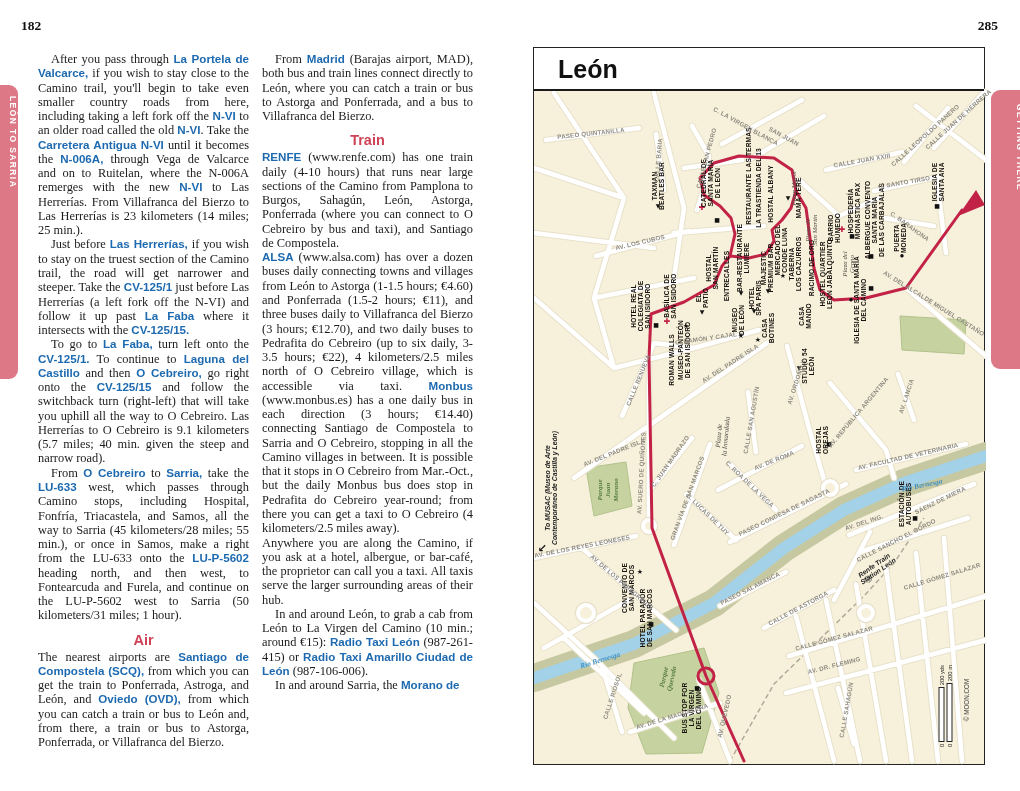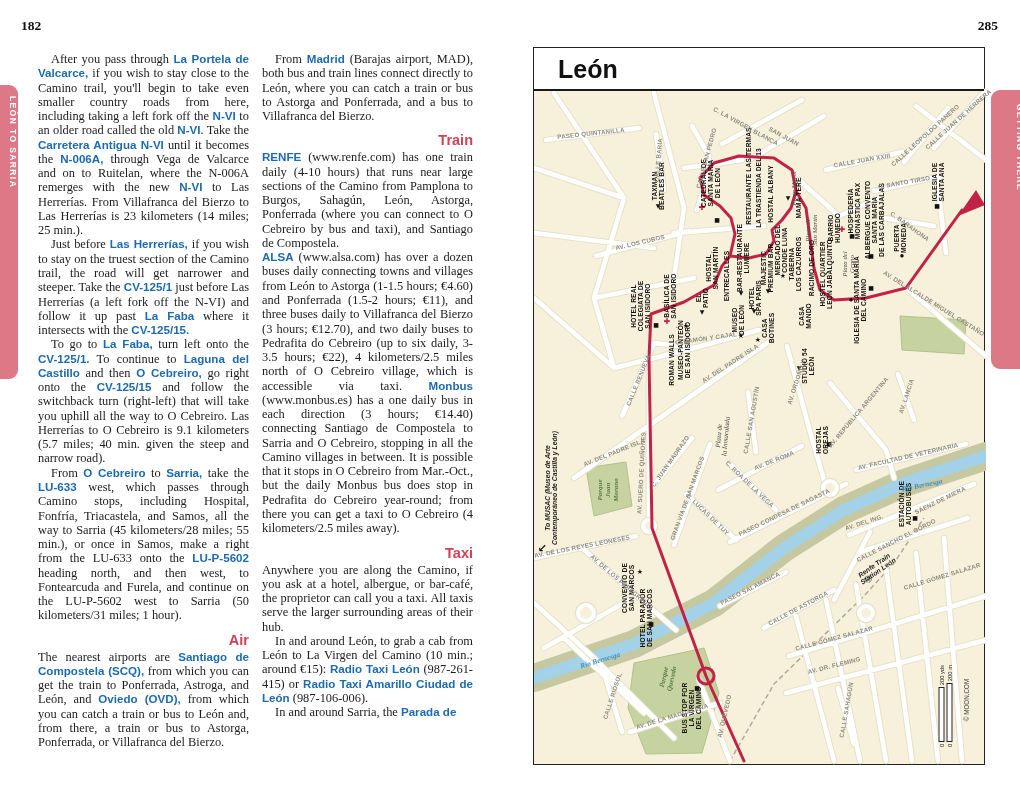--- a/index.html
+++ b/index.html
@@ -18,21 +18,21 @@
   #tab-right{left:991px;top:90px;width:29px;height:265px;border-radius:9px 0 0 9px;padding-top:14px;padding-left:5px;}
 
   
   .col{position:absolute;top:52px;width:211px;font-size:12.4px;line-height:1.15;
        text-align:justify;}
   #col1{left:38px;} #col2{left:262px;}
   .para{margin:0;}
   .ind{text-indent:13px;}
   .n{}
   .b{font-family:"Liberation Sans",sans-serif;font-weight:bold;color:#1e6ab0;font-size:11.6px;}
-  .sec{font:bold 14.5px "Liberation Sans",sans-serif;color:#cf4257;margin:9px 0 2px 0;text-align:right;}
+  .sec{font:bold 14.5px "Liberation Sans",sans-serif;color:#cf4257;margin:9px 0 2px 0;text-align:center;}
 
   
   #map{position:absolute;left:533px;top:47px;width:452px;height:718px;
        border:1.6px solid #222;box-sizing:border-box;background:#f7f1dc;}
   #map-canvas{position:absolute;left:0;top:0;width:100%;height:100%;}
   #map-canvas svg{position:absolute;left:0;top:0;}
   #map-title-band{position:absolute;left:0;top:0;right:0;height:41px;background:#fff;
        border-bottom:2px solid #1a1a1a;z-index:5;}
   .map-title{font:bold 25px "Liberation Sans",sans-serif;color:#111;padding:7px 0 0 24px;}
 
@@ -91,24 +91,23 @@
     <p class="para ind"><span class="n">To go to </span><span class="b">La Faba,</span><span class="n"> turn left onto the </span><span class="b">CV-125/1.</span><span class="n"> To continue to </span><span class="b">Laguna del Castillo</span><span class="n"> and then </span><span class="b">O Cebreiro,</span><span class="n"> go right onto the </span><span class="b">CV-125/15</span><span class="n"> and follow the switchback turn (right-left) that will take you uphill all the way to O Cebreiro. Las Herrerías to O Cebreiro is 9.1 kilometers (5.7 miles; 40 min. given the steep and narrow road).</span></p>
     <p class="para ind"><span class="n">From </span><span class="b">O Cebreiro</span><span class="n"> to </span><span class="b">Sarria,</span><span class="n"> take the </span><span class="b">LU-633</span><span class="n"> west, which passes through Camino stops, including Hospital, Fonfría, Triacastela, and Samos, all the way to Sarria (45 kilometers/28 miles; 55 min.), or once in Samos, make a right from the LU-633 onto the </span><span class="b">LU-P-5602</span><span class="n"> heading north, and then west, to Fontearcuda and Furela, and continue on the LU-P-5602 west to Sarria (50 kilometers/31 miles; 1 hour).</span></p>
     <div class="sec">Air</div>
     <p class="para"><span class="n">The nearest airports are </span><span class="b">Santiago de Compostela (SCQ),</span><span class="n"> from which you can get the train to Ponferrada, Astroga, and León, and </span><span class="b">Oviedo (OVD),</span><span class="n"> from which you can catch a train or bus to León and, from there, a train or bus to Astorga, Ponferrada, or Villafranca del Bierzo.</span></p>
   </div>
 <div id="col2" class="col">
     <p class="para ind"><span class="n">From </span><span class="b">Madrid</span><span class="n"> (Barajas airport, MAD), both bus and train lines connect directly to León, where you can catch a train or bus to Astorga and Ponferrada, and a bus to Villafranca del Bierzo.</span></p>
     <div class="sec">Train</div>
     <p class="para"><span class="b">RENFE</span><span class="n"> (www.renfe.com) has one train daily (4-10 hours) that runs near large sections of the Camino from Pamplona to Burgos, Sahagún, León, Astorga, Ponferrada (where you can connect to O Cebreiro by bus and taxi), and Santiago de Compostela.</span></p>
     <p class="para"><span class="b">ALSA</span><span class="n"> (www.alsa.com) has over a dozen buses daily connecting towns and villages from León to Astorga (1-1.5 hours; €4.60) and Ponferrada (1.5-2 hours; €11), and three buses daily to Villafranca del Bierzo (3 hours; €12.70), and two daily buses to Pedrafita do Cebreiro (up to six daily, 3-3.5 hours; €22), 4 kilometers/2.5 miles north of O Cebreiro village, which is accessible via taxi. </span><span class="b">Monbus</span><span class="n"> (www.monbus.es) has a one daily bus in each direction (3 hours; €14.40) connecting Santiago de Compostela to Sarria and O Cebreiro, stopping in all the Camino villages in between. It is possible that it stops in O Cebreiro from Mar.-Oct., but the daily Monbus bus does stop in Pedrafita do Cebreiro year-round; from there you can get a taxi to O Cebreiro (4 kilometers/2.5 miles away).</span></p>
-    <div class="sec">Taxi</div>
     <p class="para"><span class="n">Anywhere you are along the Camino, if you ask at a hotel, albergue, or bar-café, the proprietor can call you a taxi. All taxis serve the larger surrounding areas of their hub.</span></p>
     <p class="para ind"><span class="n">In and around León, to grab a cab from León to La Virgen del Camino (10 min.; around €15): </span><span class="b">Radio Taxi León</span><span class="n"> (987-261-415) or </span><span class="b">Radio Taxi Amarillo Ciudad de León</span><span class="n"> (987-106-006).</span></p>
-    <p class="para ind"><span class="n">In and around Sarria, the </span><span class="b">Parada de</span></p>
+    <p class="para ind"><span class="n">In and around Sarria, the </span><span class="b">Morano de</span></p>
   </div>
 
 <div id="map">
   <div id="map-canvas">
     <svg width="452" height="718" viewBox="0 0 452 718">
 
       <path class="bank" d="M0,630 L100,596 L180,555 L250,500 L310,462 L370,435 L452,408"></path>
       <path class="water" d="M0,630 L100,596 L180,555 L250,500 L310,462 L370,435 L452,408"></path>
 
       <polygon class="park" points="100,615 170,600 185,645 168,705 112,706 94,660"></polygon>

